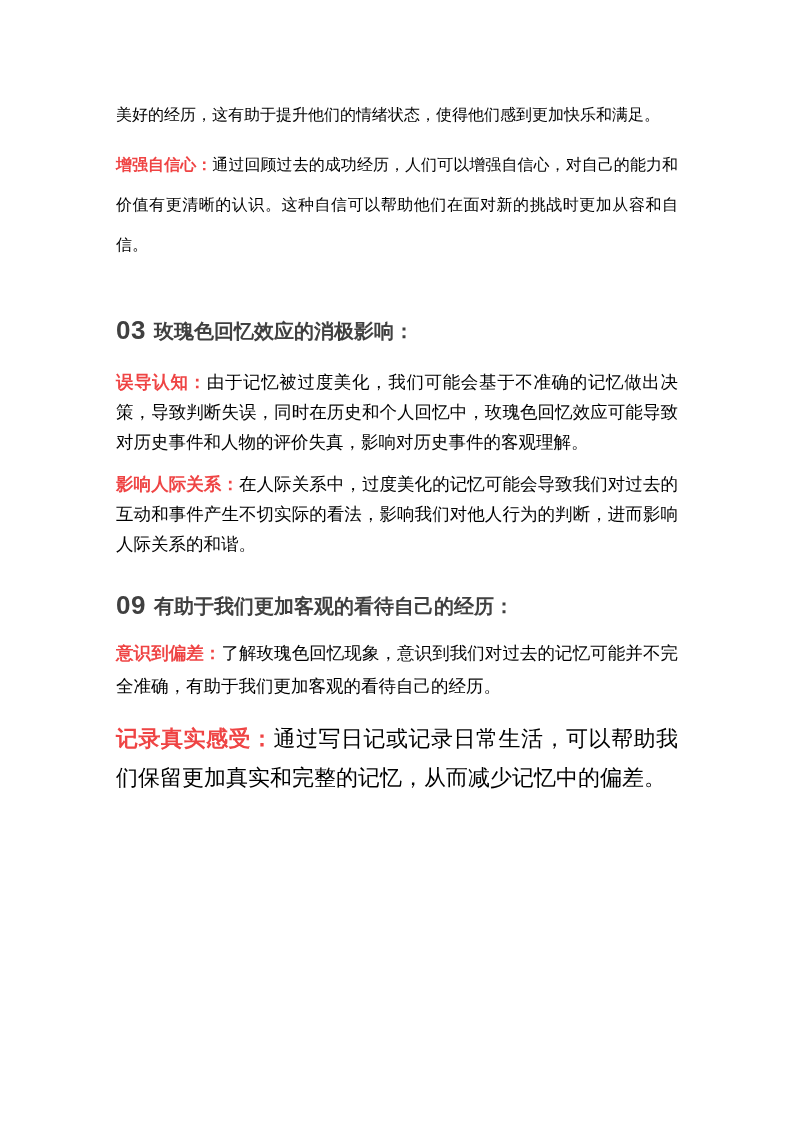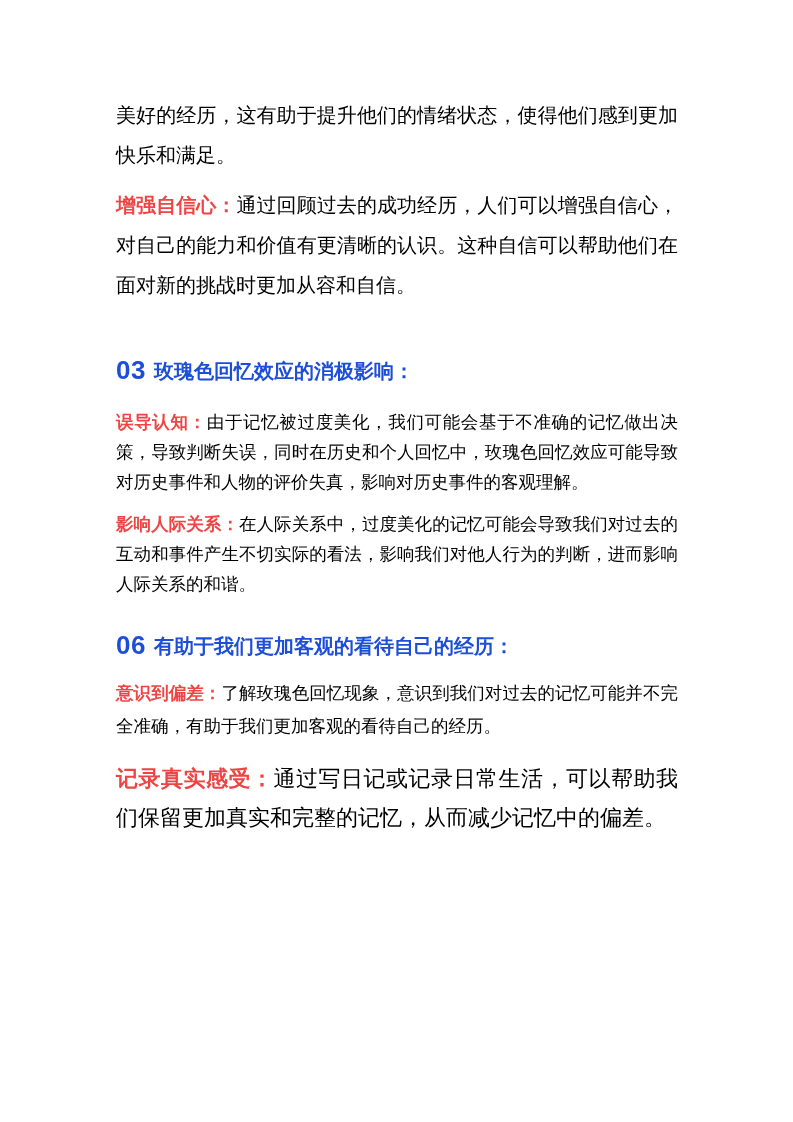--- a/index.html
+++ b/index.html
@@ -21,21 +21,21 @@
   }
   .para {
     margin: 0;
     padding: 0;
     text-align: justify;
   }
   .serif { font-family: "Liberation Serif", "DejaVu Serif", serif; }
   .sans  { font-family: "Liberation Sans", "DejaVu Sans", sans-serif; }
 
   
-  .loose  { font-size: 20px; line-height: 40px; }
+  .loose  { font-size: 16px; line-height: 40px; }
   
   .tight  { font-size: 17.5px; line-height: 30px; }
   .tight2 { font-size: 17.5px; line-height: 33px; }
   
   .medium { font-size: 22px; line-height: 39px; }
 
   .mt10 { margin-top: 10px; }
   .mt12 { margin-top: 12px; }
   .mt15 { margin-top: 15px; }
   .mt16 { margin-top: 16px; }
@@ -46,21 +46,21 @@
     font-weight: bold;
     color: #ef4444;
   }
 
   .heading {
     margin: 0;
     padding: 0;
     line-height: 32px;
     font-family: "Liberation Sans", "DejaVu Sans", sans-serif;
     font-weight: bold;
-    color: #1d4ed8;
+    color: #404040;
     white-space: nowrap;
   }
   .heading .num {
     font-size: 26px;
     letter-spacing: 0.5px;
     margin-right: 8px;
     vertical-align: -1px;
   }
   .heading .htext {
     font-size: 20px;
@@ -77,19 +77,19 @@
 
   <p class="para sans loose mt10"><span class="lead">增强自信心：</span><span class="ptext">通过回顾过去的成功经历，人们可以增强自信心，对自己的能力和价值有更清晰的认识。这种自信可以帮助他们在面对新的挑战时更加从容和自信。</span></p>
 
 
   <h2 class="heading h03"><span class="num">03</span><span class="htext">玫瑰色回忆效应的消极影响：</span></h2>
 
   <p class="para serif tight mt20"><span class="lead">误导认知：</span><span class="ptext">由于记忆被过度美化，我们可能会基于不准确的记忆做出决策，导致判断失误，同时在历史和个人回忆中，玫瑰色回忆效应可能导致对历史事件和人物的评价失真，影响对历史事件的客观理解。</span></p>
 
   <p class="para serif tight mt12"><span class="lead">影响人际关系：</span><span class="ptext">在人际关系中，过度美化的记忆可能会导致我们对过去的互动和事件产生不切实际的看法，影响我们对他人行为的判断，进而影响人际关系的和谐。</span></p>
 
-  <h2 class="heading h04"><span class="num">06</span><span class="htext">有助于我们更加客观的看待自己的经历：</span></h2>
+  <h2 class="heading h04"><span class="num">09</span><span class="htext">有助于我们更加客观的看待自己的经历：</span></h2>
 
   <p class="para serif tight2 mt15"><span class="lead">意识到偏差：</span><span class="ptext">了解玫瑰色回忆现象，意识到我们对过去的记忆可能并不完全准确，有助于我们更加客观的看待自己的经历。</span></p>
 
   <p class="para sans medium mt16"><span class="lead">记录真实感受：</span><span class="ptext">通过写日记或记录日常生活，可以帮助我们保留更加真实和完整的记忆，从而减少记忆中的偏差。</span></p>
 
 </div>
 
 </body></html>

